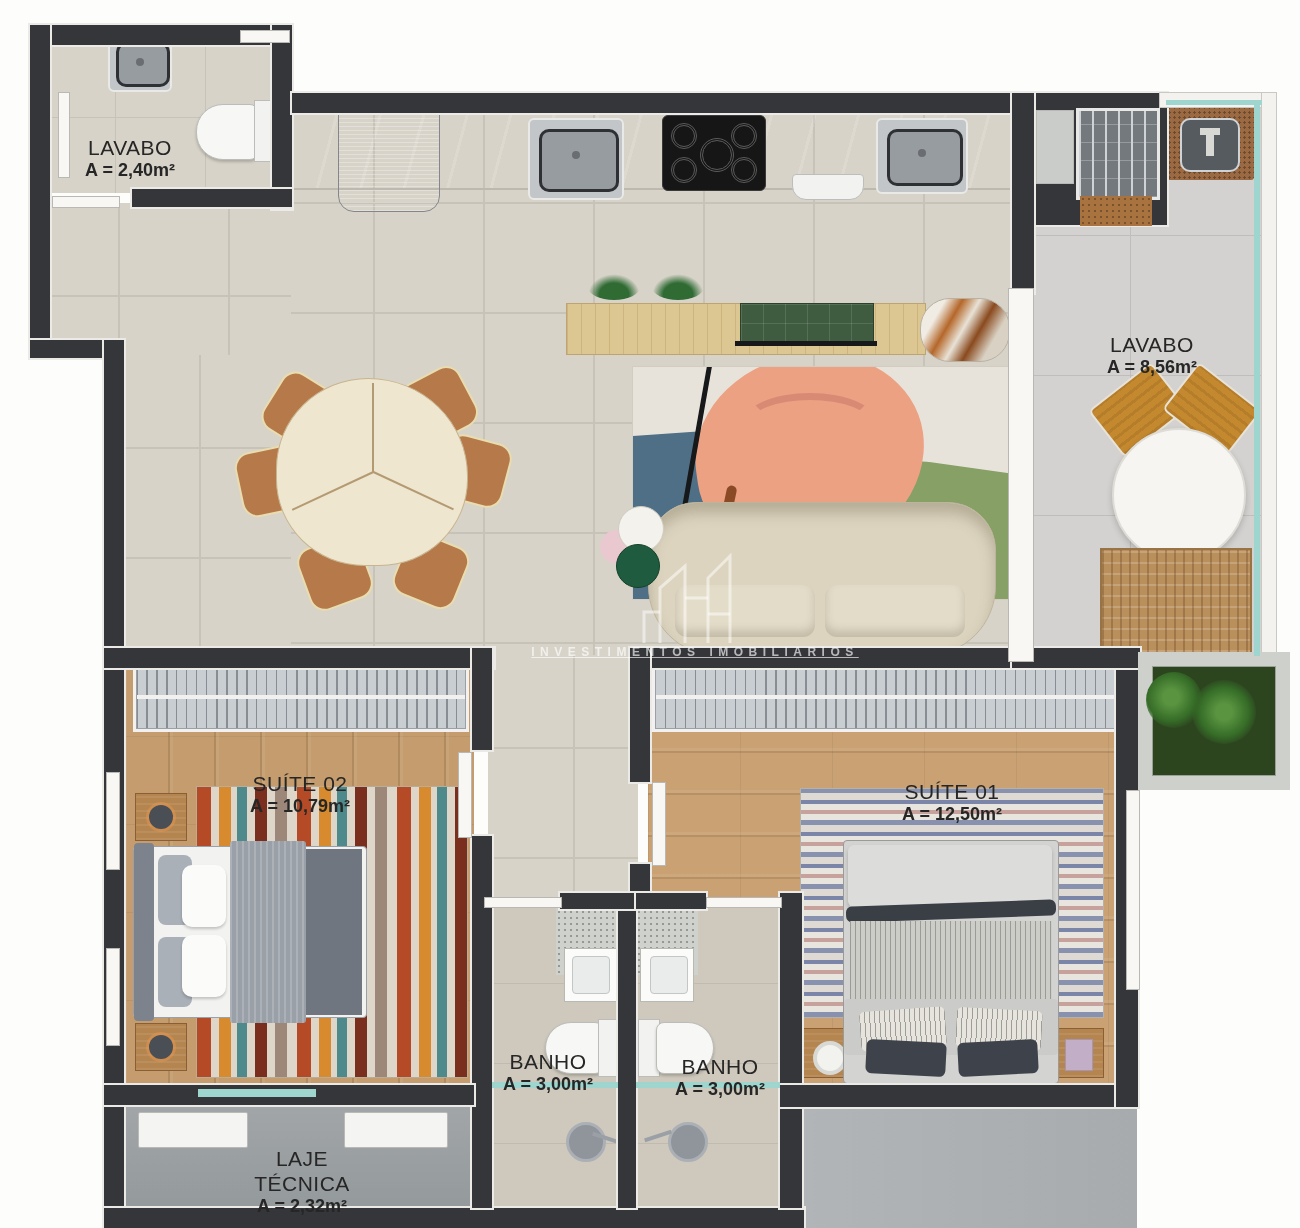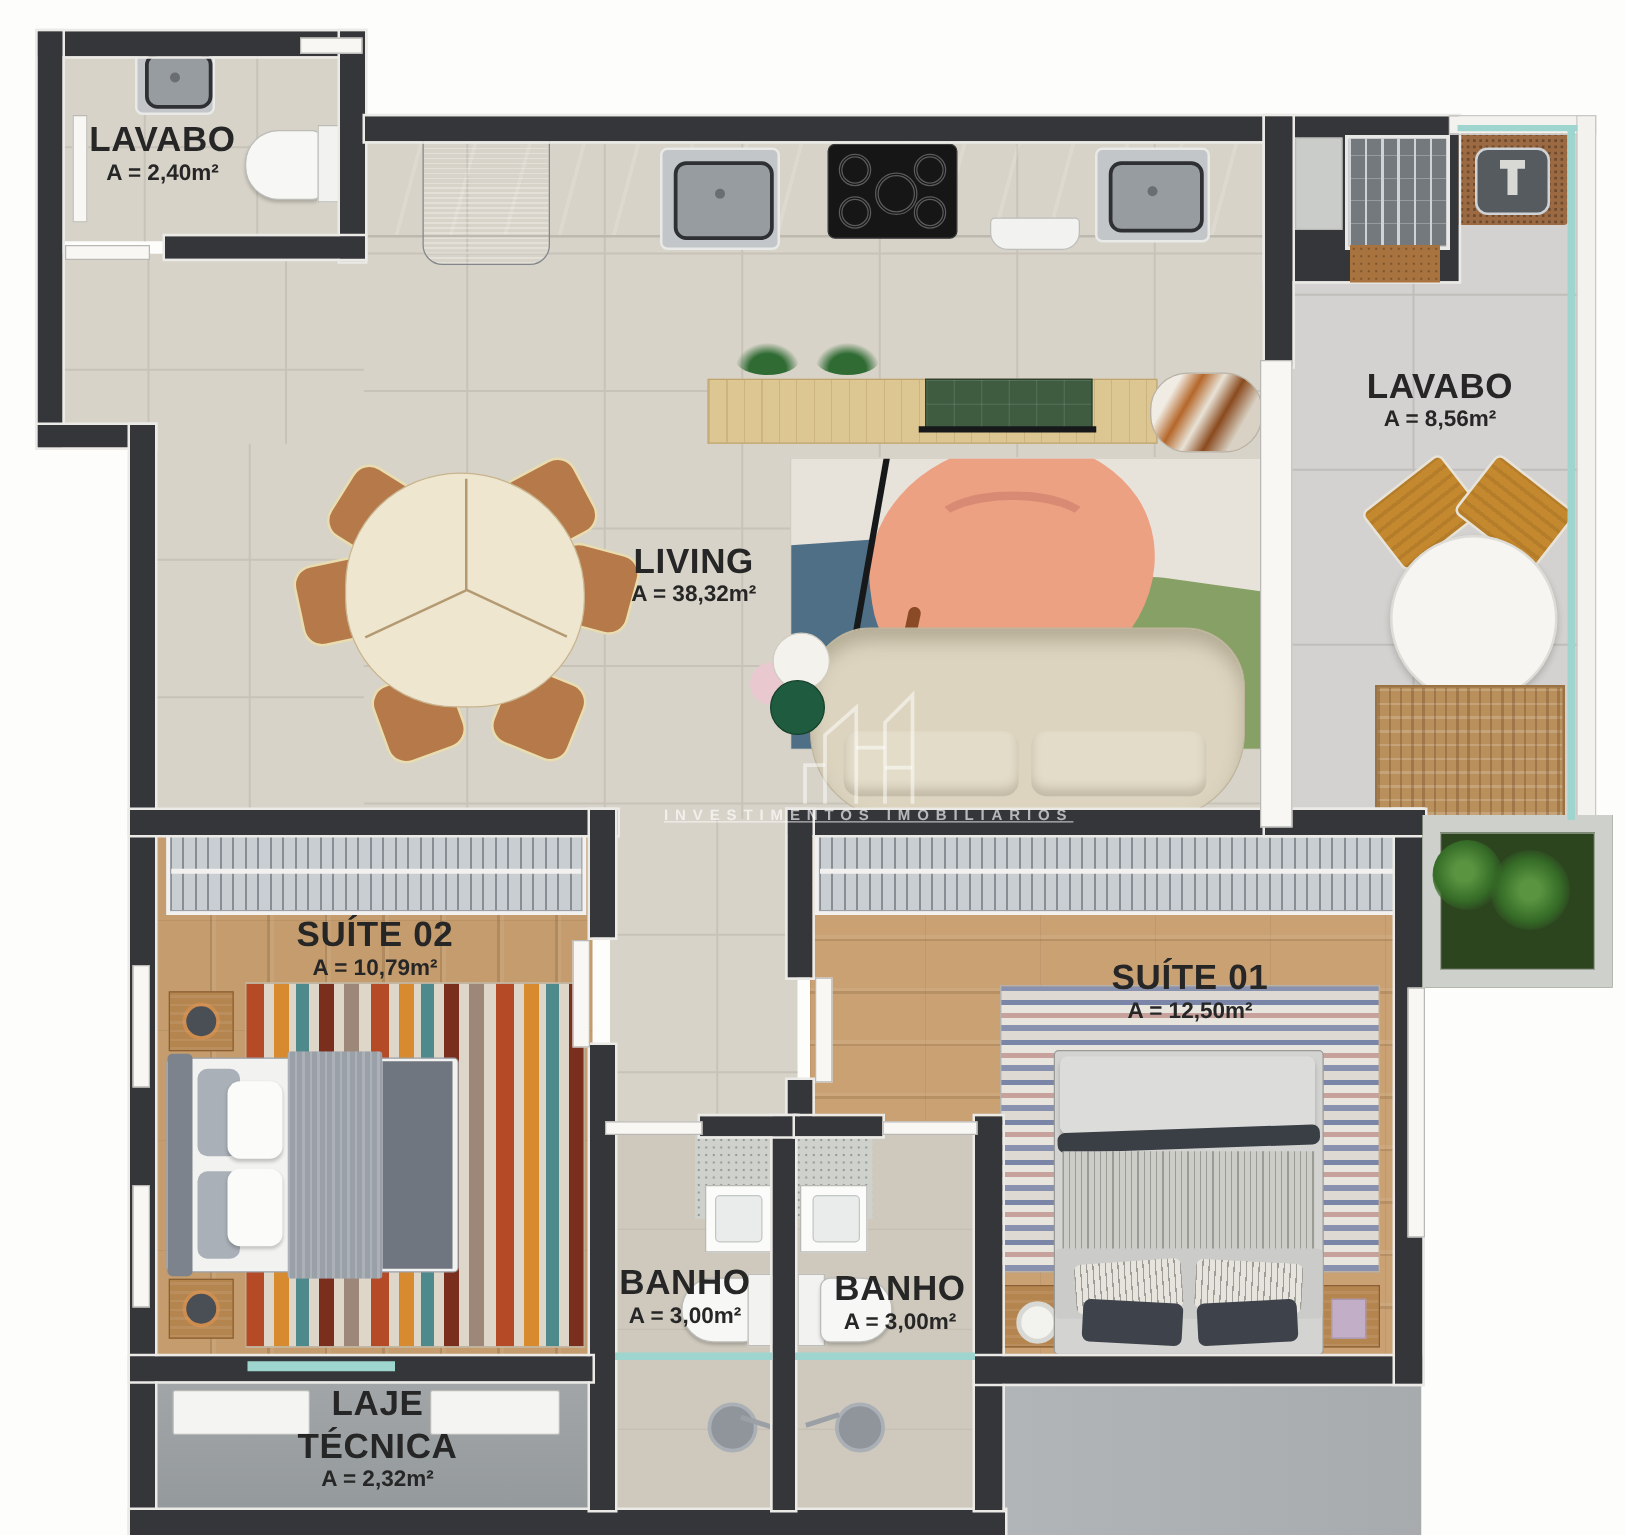--- a/index.html
+++ b/index.html
@@ -26,21 +26,21 @@
                      repeating-linear-gradient(90deg,rgba(0,0,0,.05) 0 1px,transparent 1px 92px);}
   .floor-laje{background:linear-gradient(180deg,#a4a8aa,#94999b);}
   .floor-service{background:linear-gradient(90deg,#b2b5b7,#a7abad);}
   
   .wall{background:#34363a;outline:2px solid #eceae6;z-index:30;}
   .wall-white{background:#f3f2ef;outline:1px solid #c9c8c4;z-index:30;}
   .glass{background:#9ed6cf;z-index:32;}
   .door{background:#f8f7f4;border:1px solid #b9b8b4;z-index:33;}
   
   .room-label{z-index:40;text-align:center;color:#262626;line-height:1.15;}
-  .room-label .rn{font-size:28px;font-weight:bold;letter-spacing:.5px;}
+  .room-label .rn{font-size:21px;font-weight:normal;letter-spacing:.5px;margin-top:40px;}
   .room-label .ra{font-size:18px;font-weight:bold;}
   
   .furn{z-index:10;}
   .counter-green{background:linear-gradient(90deg,#6c9e89,#82b09b 28%,#689983 55%,#7fae99 82%,#6fa08b);
     background-blend-mode:normal;border-top:3px solid #f2f2ef;border-bottom:2px solid #bdb9ae;}
   .steel-sink{background:#c2c6c9;border:2px solid #e9e9e7;border-radius:6px;}
   .steel-sink .basin{position:absolute;left:10%;top:12%;width:80%;height:72%;
     background:#979ca1;border:3px solid #2f3033;border-radius:10px;}
   .steel-sink .tap{position:absolute;left:calc(50% - 4px);top:40%;width:8px;height:8px;background:#6a6e72;border-radius:50%;}
   .cooktop{background:#161616;border-radius:6px;border:1px solid #3a3a3a;}
@@ -311,29 +311,25 @@
   <div class="abs door" style="left:1036px;top:110px;width:36px;height:72px;background:#c9ccc9;"></div>
 
   <div class="abs room-label" style="left:40px;top:96px;width:180px;">
     <div class="rn">LAVABO</div>
     <div class="ra">A = 2,40m²</div>
   </div>
   <div class="abs room-label" style="left:1052px;top:293px;width:200px;">
     <div class="rn">LAVABO</div>
     <div class="ra">A = 8,56m²</div>
   </div>
-  <div class="abs room-label" style="left:455px;top:433px;width:200px;">
-    <div class="rn">LIVING</div>
-    <div class="ra">A = 38,32m²</div>
-  </div>
   <div class="abs room-label" style="left:200px;top:732px;width:200px;">
     <div class="rn">SUÍTE 02</div>
     <div class="ra">A = 10,79m²</div>
   </div>
-  <div class="abs room-label" style="left:852px;top:766px;width:200px;">
+  <div class="abs room-label" style="left:852px;top:740px;width:200px;">
     <div class="rn">SUÍTE 01</div>
     <div class="ra">A = 12,50m²</div>
   </div>
   <div class="abs room-label" style="left:468px;top:1010px;width:160px;">
     <div class="rn">BANHO</div>
     <div class="ra">A = 3,00m²</div>
   </div>
   <div class="abs room-label" style="left:640px;top:1015px;width:160px;">
     <div class="rn">BANHO</div>
     <div class="ra">A = 3,00m²</div>

